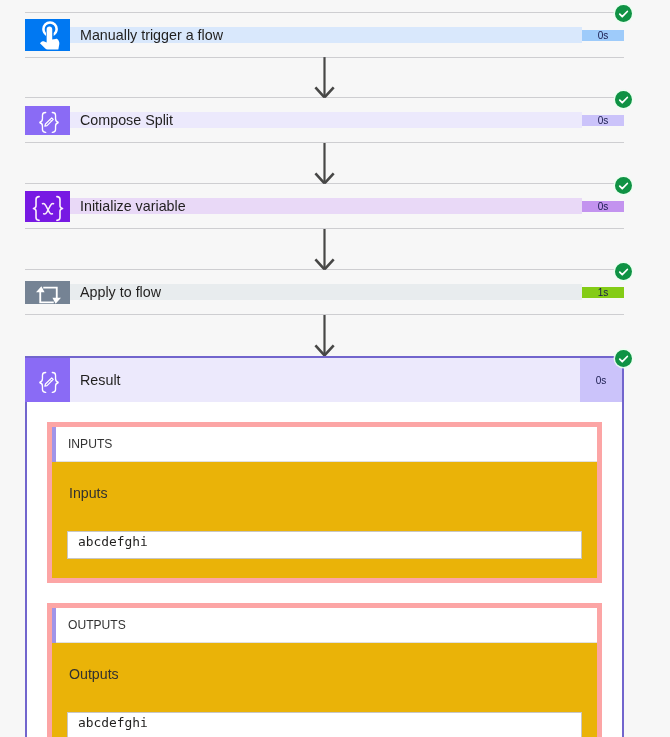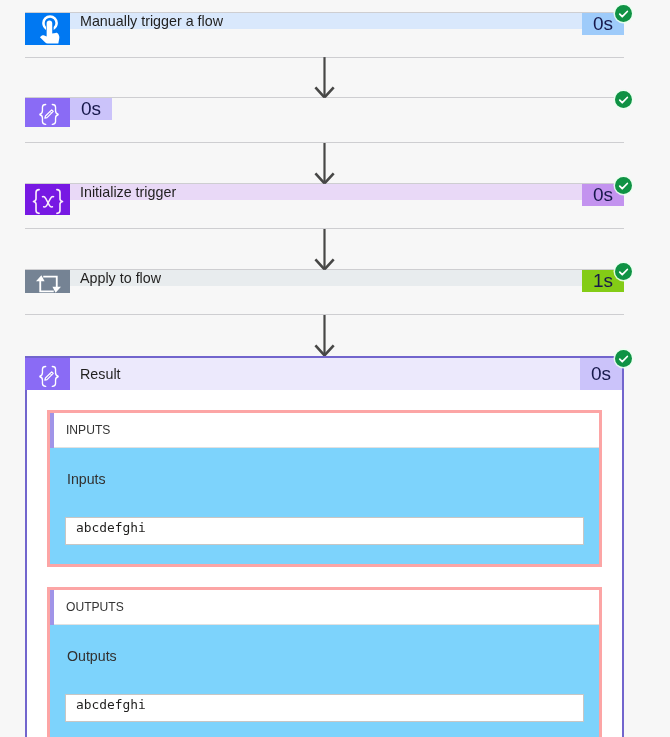--- a/index.html
+++ b/index.html
@@ -2,51 +2,51 @@
 <html><head>
 <meta charset="utf-8">
 <style>
   html,body{margin:0;padding:0;}
   body{width:670px;height:737px;background:#f7f7f7;
        font-family:"Liberation Sans",sans-serif;overflow:hidden;}
   #stage{position:relative;width:670px;height:737px;background:#f7f7f7;}
 
   
   .node{position:absolute;left:25px;width:599px;height:44px;
-        box-sizing:border-box;display:flex;align-items:flex-start;
+        box-sizing:border-box;display:flex;align-items:center;
         box-shadow:0 1px 0 0 rgba(120,120,130,.32), 0 -1px 0 0 rgba(120,120,130,.32);}
   .icon-box{width:45px;flex:0 0 45px;display:flex;align-items:center;justify-content:center;}
   .node .body{flex:1 1 auto;display:flex;align-items:center;min-width:0;}
   .title{padding-left:10px;font-size:14.3px;color:#201f1e;
          white-space:nowrap;overflow:hidden;text-overflow:ellipsis;}
   .dur{width:42px;flex:0 0 42px;display:flex;align-items:center;justify-content:center;
-       font-size:19px;color:#17184b;}
+       font-size:10px;color:#17184b;}
 
   
   .badge{position:absolute;left:615px;width:17px;height:17px;border-radius:50%;
          background:#0f9244;display:block;
          box-shadow:0 0 0 1.5px rgba(233,255,238,.9);}
   .badge svg{display:block;}
 
   
   .conn{position:absolute;left:313px;}
   .conn svg{display:block;}
 
   
   #result-card{position:absolute;left:25px;width:599px;box-sizing:border-box;
                border:2px solid #7265cd;background:#ffffff;}
-  #result-head{height:32px;display:flex;align-items:stretch;background:#ece9fc;
+  #result-head{height:44px;display:flex;align-items:stretch;background:#ece9fc;
                margin:0 -2px 0 -2px;width:calc(100% + 4px);box-sizing:border-box;
                border-right:2px solid #7265cd;}
   #result-head .body{flex:1 1 auto;display:flex;align-items:center;min-width:0;}
   #result-head .dur{background:#cbc3fa;}
 
   #result-content{padding:20px 20px 10px 20px;}
 
-  .io-card{border:3px solid #fca5a5;background:#7dd3fc;}
+  .io-card{border:5px solid #fca5a5;background:#eab308;}
   .io-card + .io-card{margin-top:20px;}
   .io-card + .io-card .io-body{padding-bottom:19px;}
   .io-head{height:34px;display:flex;align-items:center;border-bottom:1px solid #e1e1e1;
            position:relative;background:#fff;}
   .io-accent{position:absolute;left:0;top:0;bottom:-1px;width:4px;background:#a094e8;}
   .io-head .lbl{padding-left:16px;font-size:12.1px;color:#333;letter-spacing:0;}
   .io-body{padding:24px 15px 19px 15px;}
   .io-field-label{font-size:14.2px;font-weight:normal;color:#323130;line-height:14px;margin-bottom:10px;padding-left:2px;}
   .io-field{height:28px;box-sizing:border-box;border:1px solid #c8c6c4;background:#fff;
             display:flex;align-items:center;padding-left:10px;
@@ -103,39 +103,42 @@
 
   <div class="node" style="top:98px">
     <div class="icon-box" style="background:#8a6bf5">
       <svg width="26" height="24" viewBox="0 0 25 23" style="margin-top:5px;margin-left:2px">
         <path fill="none" stroke="#ffffff" stroke-width="1.3" stroke-linecap="round" stroke-linejoin="round" d="M9.3 1.45c-2.1 0-3.1 1.05-3.1 2.7v3.35c0 1.9-.95 2.95-2.45 3.25v.5c1.5.3 2.45 1.35 2.45 3.25v3.35c0 1.65 1 2.7 3.1 2.7"></path>
         <path fill="none" stroke="#ffffff" stroke-width="1.3" stroke-linecap="round" stroke-linejoin="round" d="M15.7 1.45c2.1 0 3.1 1.05 3.1 2.7v3.35c0 1.9.95 2.95 2.45 3.25v.5c-1.5.3-2.45 1.35-2.45 3.25v3.35c0 1.65-1 2.7-3.1 2.7"></path>
         <path fill="none" stroke="#ffffff" stroke-width="1.15" stroke-linejoin="round" d="M15.1 6.5 9.1 12.5l-.62 2.12 2.12-.62 6-6z"></path>
         <path fill="none" stroke="#ffffff" stroke-width="0.95" d="m13.5 8.1 1.6 1.6"></path>
       </svg>
     </div>
+    <div class="body" style="background:#ece9fc">
+      <div class="title">Compose Split</div>
+    </div>
     <div class="dur" style="background:#cbc3fa">0s</div>
   </div>
   <div class="badge" style="top:91px">
     <svg width="17" height="17" viewBox="0 0 17 17">
       <path fill="none" stroke="#ffffff" stroke-width="1.75" stroke-linecap="round" stroke-linejoin="round" d="m4.75 9.15 2.5 2.55 5.05-5.2"></path>
     </svg>
   </div>
 
   <div class="node" style="top:184px">
     <div class="icon-box" style="background:#7719e3">
       <svg width="34" height="27" viewBox="0 0 30 24" style="margin-top:4px;margin-left:1px">
         <path fill="none" stroke="#fbeefb" stroke-width="1.45" stroke-linecap="round" stroke-linejoin="round" d="M7.1 1.5C5 1.5 4.35 2.35 4.35 3.9v5.6c0 1.6-.85 2.2-2.25 2.5 1.4.3 2.25.9 2.25 2.5v5.6c0 1.55.65 2.4 2.75 2.4"></path>
         <path fill="none" stroke="#fbeefb" stroke-width="1.45" stroke-linecap="round" stroke-linejoin="round" d="M22.9 1.5c2.1 0 2.75.85 2.75 2.4v5.6c0 1.6.85 2.2 2.25 2.5-1.4.3-2.25.9-2.25 2.5v5.6c0 1.55-.65 2.4-2.75 2.4"></path>
         <path fill="none" stroke="#fbeefb" stroke-width="1.35" stroke-linecap="round" d="M10.1 7.7c1.45-.35 2.3.55 2.95 1.75l3.2 5.9c.65 1.2 1.5 1.75 2.7 1.4"></path>
         <path fill="none" stroke="#fbeefb" stroke-width="1.35" stroke-linecap="round" d="M19.95 7.7c-1.35-.35-2.2.55-2.85 1.75l-3.2 5.9c-.65 1.2-1.5 1.75-2.8 1.4"></path>
       </svg>
     </div>
     <div class="body" style="background:#e9d9f7">
-      <div class="title">Initialize trigger</div>
+      <div class="title">Initialize variable</div>
     </div>
     <div class="dur" style="background:#c393ef">0s</div>
   </div>
   <div class="badge" style="top:177px">
     <svg width="17" height="17" viewBox="0 0 17 17">
       <path fill="none" stroke="#ffffff" stroke-width="1.75" stroke-linecap="round" stroke-linejoin="round" d="m4.75 9.15 2.5 2.55 5.05-5.2"></path>
     </svg>
   </div>
 
   <div class="node" style="top:270px">

